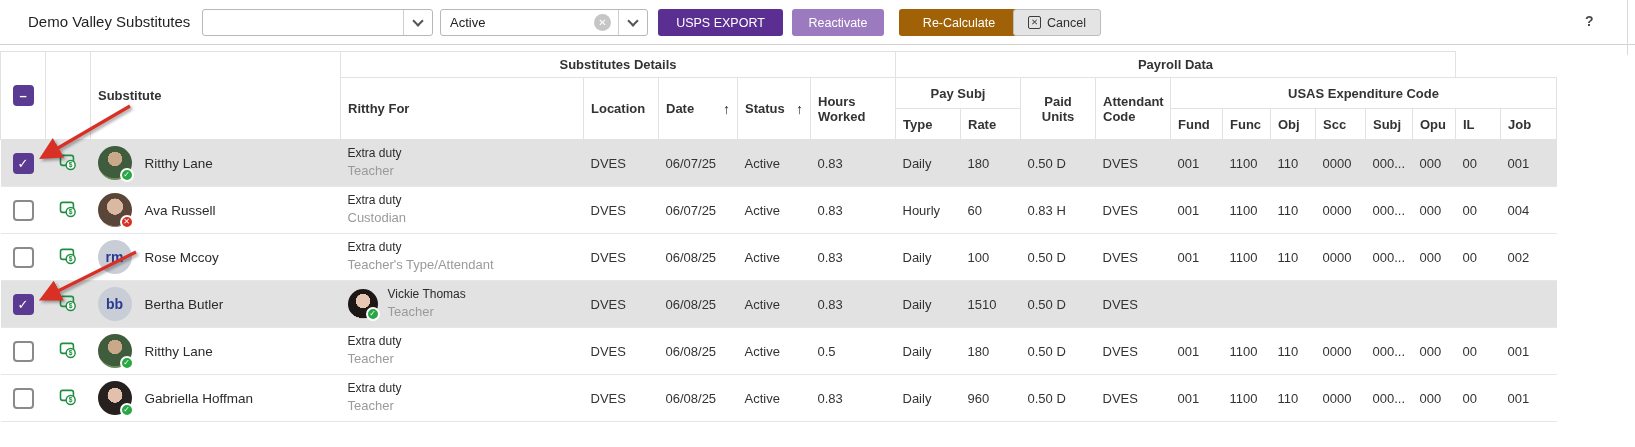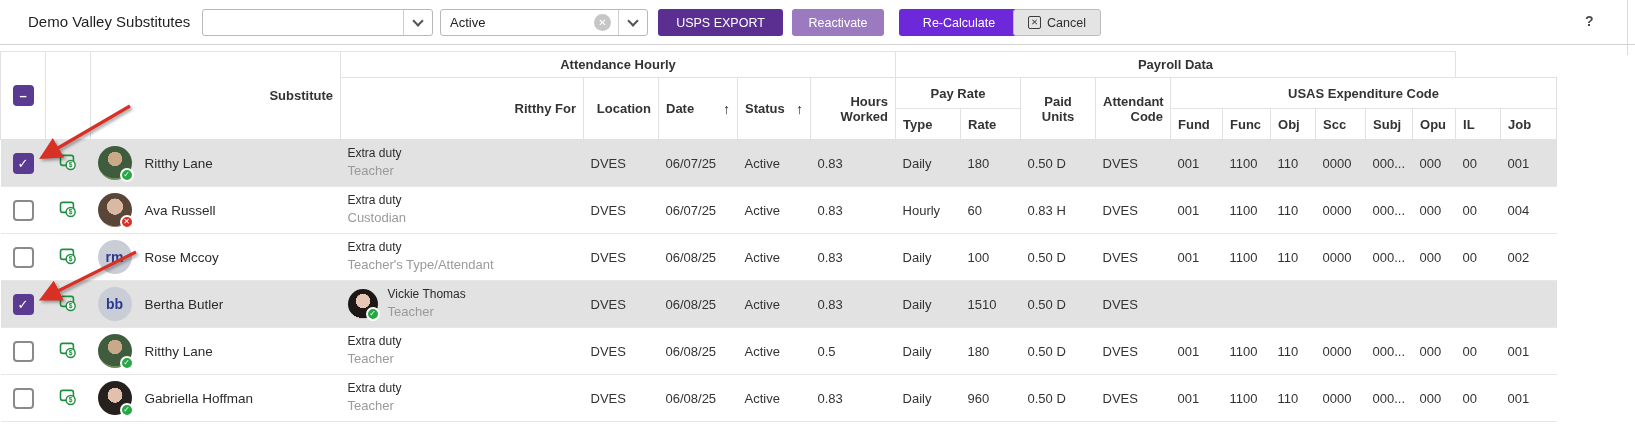--- a/index.html
+++ b/index.html
@@ -13,34 +13,34 @@
   .combo { position:absolute; top:9px; height:27px; background:#fff; border:1px solid #b8b8b8; border-radius:3px; display:flex; align-items:stretch; }
   .combo-1 { left:202px; width:231px; }
   .combo-2 { left:440px; width:208px; }
   .combo .val { flex:1; display:flex; align-items:center; padding:0 9px; font-size:13px; color:#222; overflow:hidden; }
   .combo .chev-seg { width:29px; border-left:1px solid #cfcfcf; display:flex; align-items:center; justify-content:center; cursor:pointer; }
   .chev { width:8px; height:8px; border-right:2px solid #555; border-bottom:2px solid #555; transform:rotate(45deg); margin-top:-4px; }
   .clear-btn { width:17px; height:17px; border-radius:50%; background:#c6c6c6; color:#fff; font-size:10px; line-height:17px; text-align:center; margin-right:7px; cursor:pointer; flex:none; }
   .btn { position:absolute; top:9px; height:27px; border:none; border-radius:3px; font-size:12.5px; font-family:inherit; display:flex; align-items:center; justify-content:center; cursor:pointer; }
   .btn-usps { left:658px; width:125px; background:#5b2f91; color:#fff; }
   .btn-react { left:792px; width:92px; background:#9c7abf; color:#fff; }
-  .btn-recalc { left:899px; width:120px; background:#6d28d9; color:#fff; }
+  .btn-recalc { left:899px; width:120px; background:#a16207; color:#fff; }
   .btn-cancel { left:1013px; width:88px; background:#e4e4e4; color:#2f2f2f; border:1px solid #bdbdbd; gap:6px; }
   .cancel-box { width:13px; height:13px; border:1.4px solid #3c3c3c; border-radius:2px; font-size:8.5px; line-height:11px; text-align:center; color:#3c3c3c; }
   .help { position:absolute; left:1585px; top:13px; font-size:14px; color:#4a4a4a; font-weight:bold; cursor:pointer; }
   .edge-line { position:absolute; left:1627px; top:0; width:1px; height:55px; background:#d9d9d9; }
 
   
   table.grid { border-collapse:collapse; table-layout:fixed; width:1556px; margin-top:6px; }
   .grid thead th { border:1px solid #e2e2e2; font-size:13px; font-weight:bold; color:#333; background:#fff; padding:2px 7px; }
   .grid thead tr.h-group th { height:26px; }
   .grid thead tr.h-mid th { height:31px; }
   .grid thead tr.h-low th { height:31px; text-align:left; }
   .grid th.grp { text-align:center; }
-  .grid th.th-left { text-align:right; }
+  .grid th.th-left { text-align:left; }
   .sort-wrap { display:flex; align-items:center; justify-content:space-between; }
   .sort-arrow { font-size:14px; font-weight:bold; color:#222; }
   .grid tbody td { border-bottom:1px solid #e7e7e7; height:47px; font-size:13px; color:#333; padding:0 7px; vertical-align:middle; background:transparent; }
   .grid tbody tr.selected td { background:#e2e2e2; }
   .grid tbody tr td.c-check, .grid th.c-check { text-align:center; padding:0; }
   .grid tbody tr td.c-icon { text-align:center; padding:0; }
 
   
   .cb { display:inline-flex; width:21px; height:21px; border-radius:4px; border:2px solid #8a8a8a; background:#fff; align-items:center; justify-content:center; cursor:pointer; vertical-align:middle; }
   .cb i { font-style:normal; color:#fff; font-size:13px; font-weight:bold; line-height:1; }
@@ -142,40 +142,40 @@
     </colgroup>
     <thead>
       <tr class="h-group">
         <th rowspan="3" class="c-check">
           <span class="cb indet">
               <i>–</i>
             </span>
         </th>
         <th rowspan="3"></th>
         <th rowspan="3" class="th-left">Substitute</th>
-        <th colspan="5" class="grp">Attendance Hourly</th>
+        <th colspan="5" class="grp">Substitutes Details</th>
         <th colspan="10" class="grp">Payroll Data</th>
       </tr>
       <tr class="h-mid">
         <th rowspan="2" class="th-left">Ritthy For</th>
         <th rowspan="2" class="th-left">Location</th>
         <th rowspan="2" class="th-left">
           <div class="sort-wrap">
               <span>Date</span>
               <span class="sort-arrow">↑</span>
             </div>
         </th>
         <th rowspan="2" class="th-left">
           <div class="sort-wrap">
               <span>Status</span>
               <span class="sort-arrow">↑</span>
             </div>
         </th>
         <th rowspan="2" class="th-left">Hours Worked</th>
-        <th colspan="2" class="grp">Pay Rate</th>
+        <th colspan="2" class="grp">Pay Subj</th>
         <th rowspan="2" class="grp">Paid Units</th>
         <th rowspan="2" class="th-left">Attendant Code</th>
         <th colspan="8" class="grp">USAS Expenditure Code</th>
       </tr>
       <tr class="h-low">
         <th>Type</th>
         <th>Rate</th>
         <th>Fund</th>
         <th>Func</th>
         <th>Obj</th>

